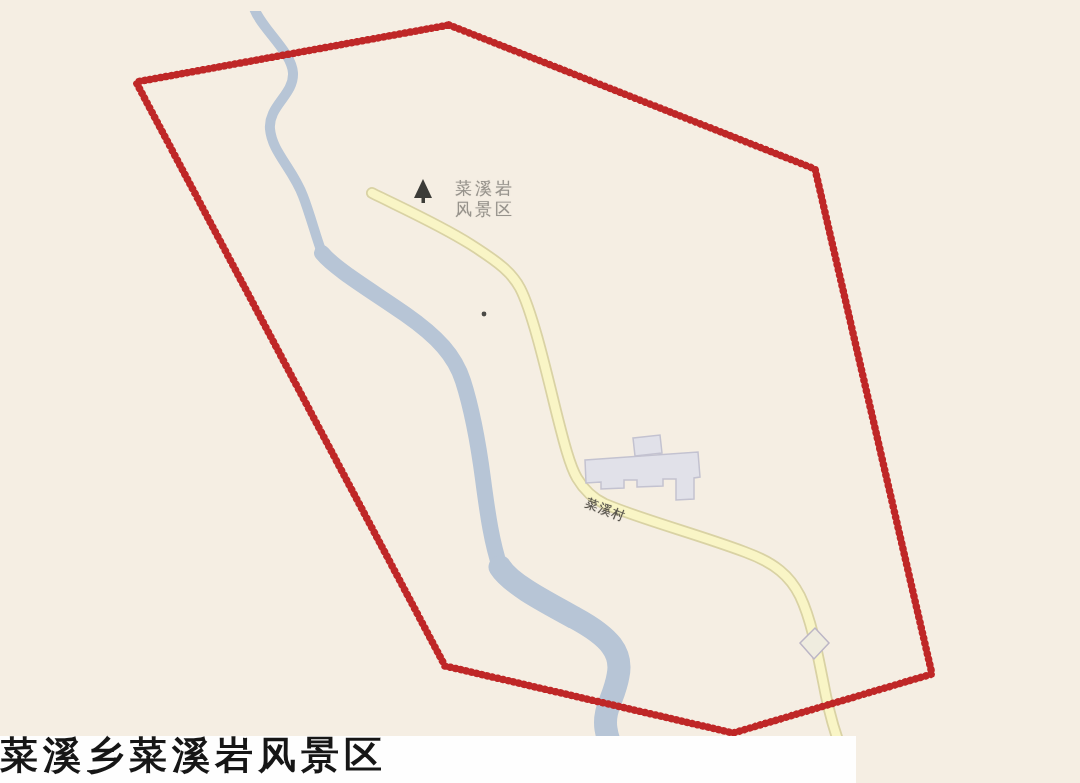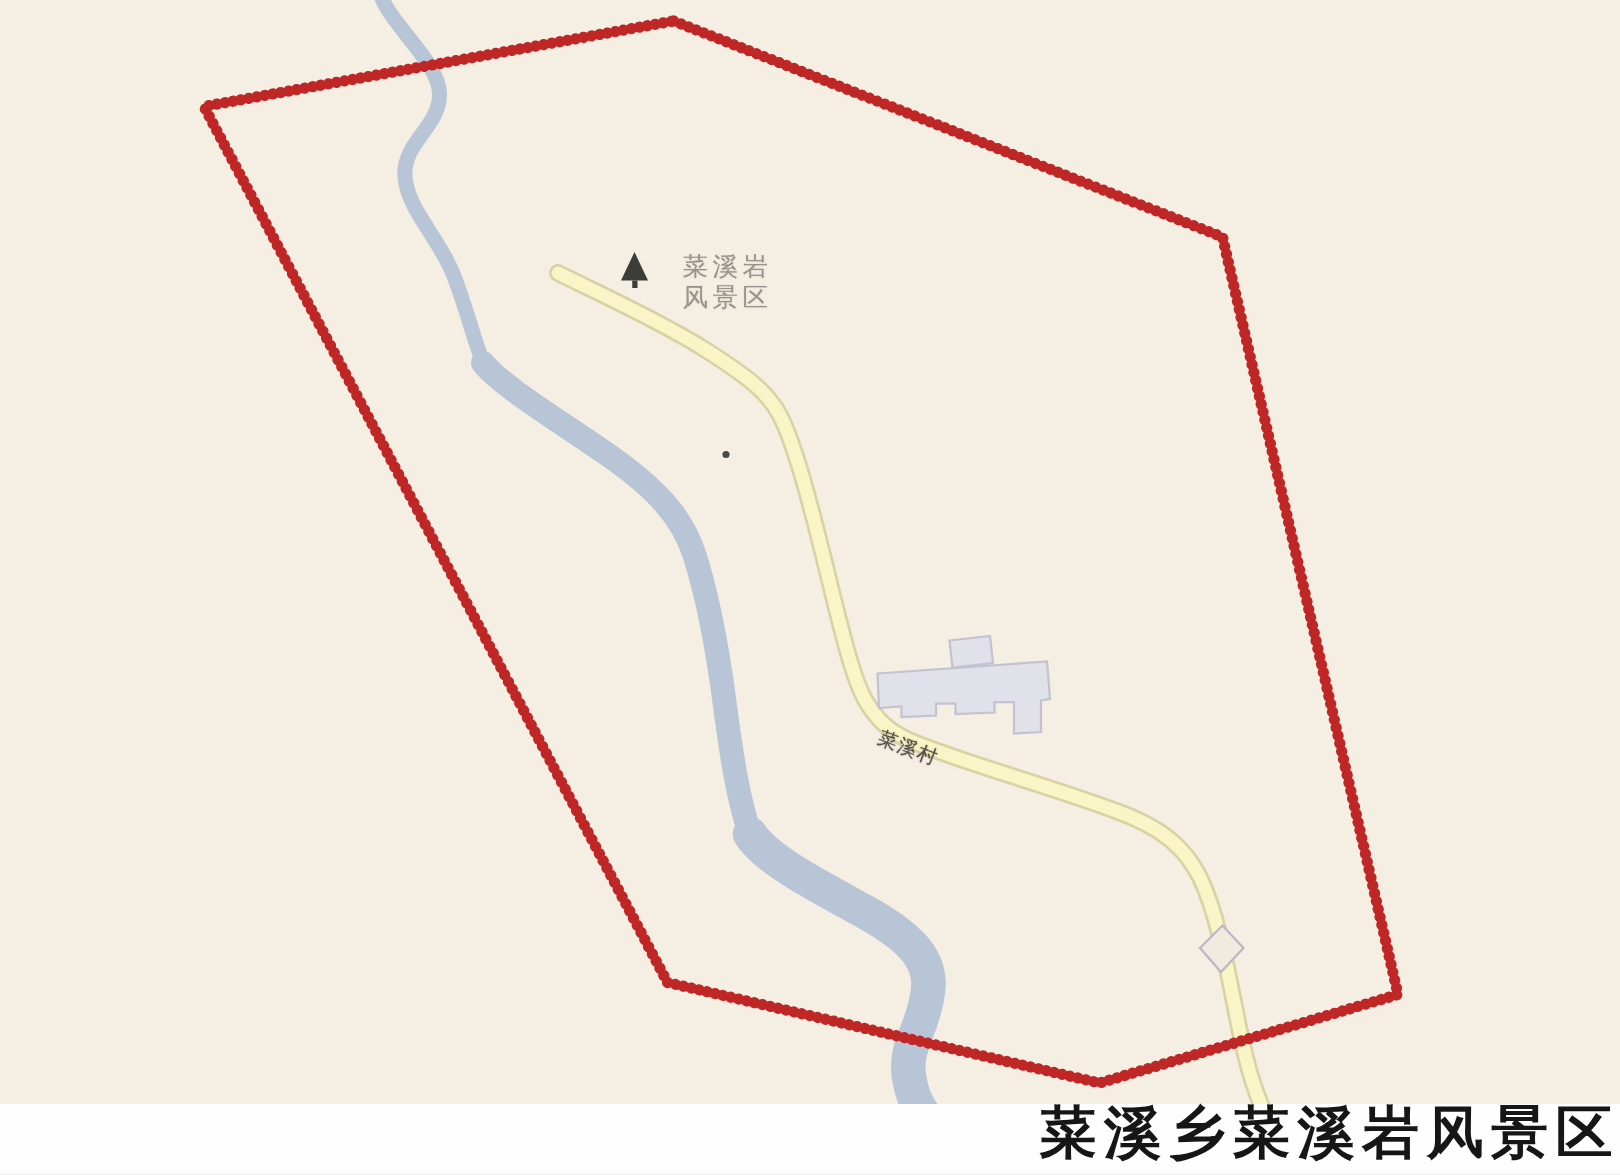--- a/index.html
+++ b/index.html
@@ -4,41 +4,41 @@
 <style>
   html,body{margin:0;padding:0;background:#e8e8e8;}
   .stage{
     position:relative;
     width:1080px;height:783px;
     overflow:hidden;
     background:#f5eee3;
     font-family:"Liberation Sans", sans-serif;
   }
   .map-area{
-    position:absolute;left:0;top:0;width:1080px;height:736px;
+    position:absolute;left:0;top:11px;width:1080px;height:736px;
     background:#f5eee3;
   }
   .map-area svg{position:absolute;left:0;top:0;}
   .scenic-label{
     position:absolute;left:455px;top:167px;
     font-size:17px;line-height:21px;letter-spacing:3px;
     color:#97938c;
     text-shadow:0 0 1px rgba(180,176,168,.6);
   }
   .road-label{
     position:absolute;left:589px;top:483px;
     font-size:13px;letter-spacing:1px;color:#55514a;
     transform:rotate(21deg);transform-origin:left top;
     text-shadow:0 0 1px rgba(90,86,78,.7);
     white-space:nowrap;
   }
   .caption-band{
-    position:absolute;left:0;top:736px;width:1080px;height:47px;
+    position:absolute;left:0;top:736px;width:856px;height:47px;
     background:#fefefe;
-    display:flex;align-items:center;justify-content:flex-end;
+    display:flex;align-items:center;justify-content:flex-start;
   }
   .caption-text{
     font-size:38px;font-weight:bold;color:#161616;
     letter-spacing:5px;
     transform:translateY(-4px);
     white-space:nowrap;
   }
   .watermark{
     position:absolute;left:783px;top:708px;
     display:flex;align-items:center;gap:5px;

